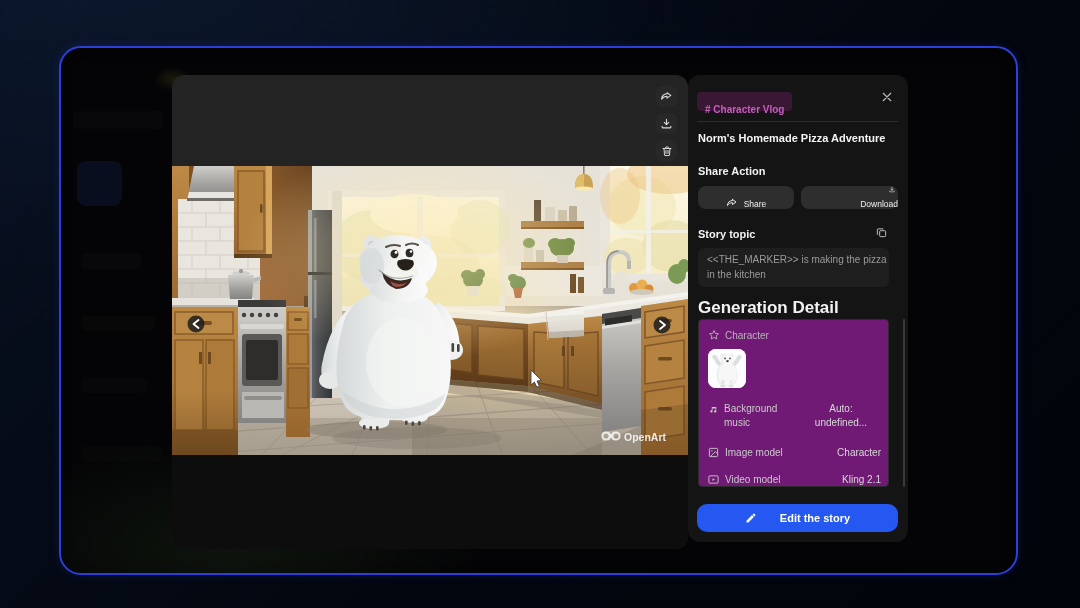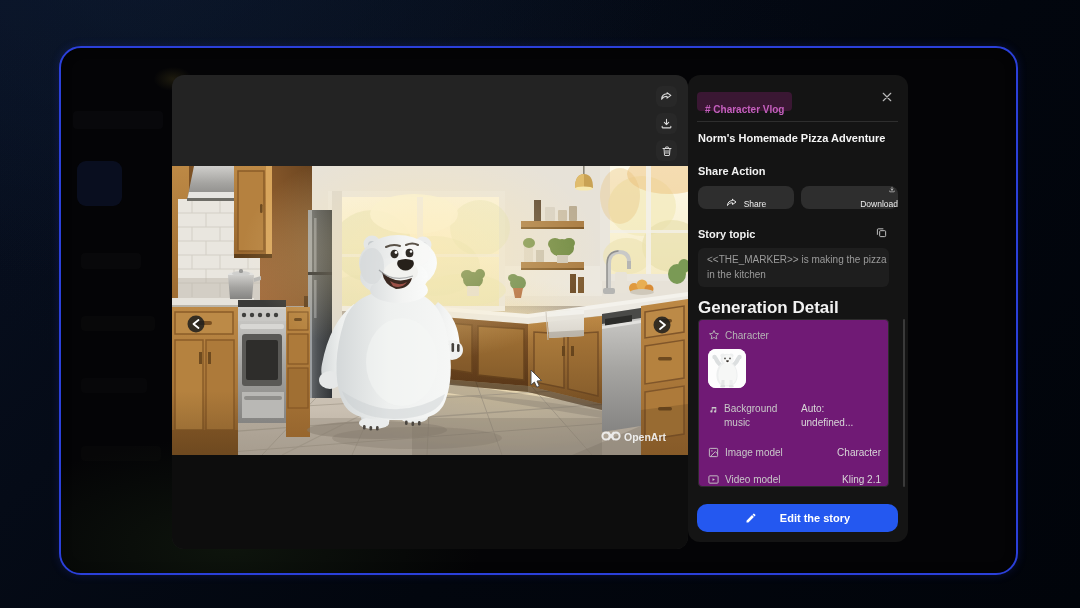--- a/index.html
+++ b/index.html
@@ -50,21 +50,21 @@
   .sbtn2 { left:103px; width:97px;flex-direction:column; }
   .h-topic { position:absolute; left:10px; top:153px; color:#f2f2f2; font-size:11px; font-weight:bold; }
   .copyic { position:absolute; right:21px; top:152px; width:11px; height:11px; }
   .topicbox { position:absolute; left:10px; top:173px; width:191px; height:39px; background:#1e1e1e; border-radius:6px; padding:5px 9px; color:#9b9b9b; font-size:10px; line-height:14.5px; white-space:nowrap; }
   .h-gen { position:absolute; left:10px; top:223px; color:#f2f2f2; font-size:17px; font-weight:bold; }
   .genbox { position:absolute; left:10px; top:244px; width:191px; height:168px; border:1px solid #2c2c2c; border-radius:4px; background:#701a75; }
   .charrow { position:absolute; left:9px; top:9px; display:flex; align-items:center; gap:5px; color:#b5b5b5; font-size:10px; }
   .thumb { position:absolute; left:9px; top:29px; width:38px; height:39px; background:#fdfdfd; border-radius:8px; overflow:hidden; }
   .grow { position:absolute; left:9px; width:173px; color:#c9c9c9; font-size:10px; line-height:14px; }
   .glabel { display:flex; gap:6px; align-items:flex-start; }
-  .gval { position:absolute; right:0; top:0; text-align:left; color:#d8d8d8; }
+  .gval { position:absolute; right:0; top:0; text-align:center; color:#d8d8d8; }
   .scrollbar { position:absolute; right:3px; top:244px; width:2.5px; height:168px; background:#3a3a3a; border-radius:2px; }
   .editbtn { position:absolute; left:9px; top:429px; width:201px; height:28px; background:#2458f0; border-radius:10px; display:flex; align-items:center; justify-content:center; gap:23px; color:#fff; font-size:11px; font-weight:bold; }
 </style>
 </head>
 <body>
 <div class="bg"></div>
 <div class="frame">
   <div class="g1"></div>
     <div class="g2"></div>
     <div class="g3"></div>

